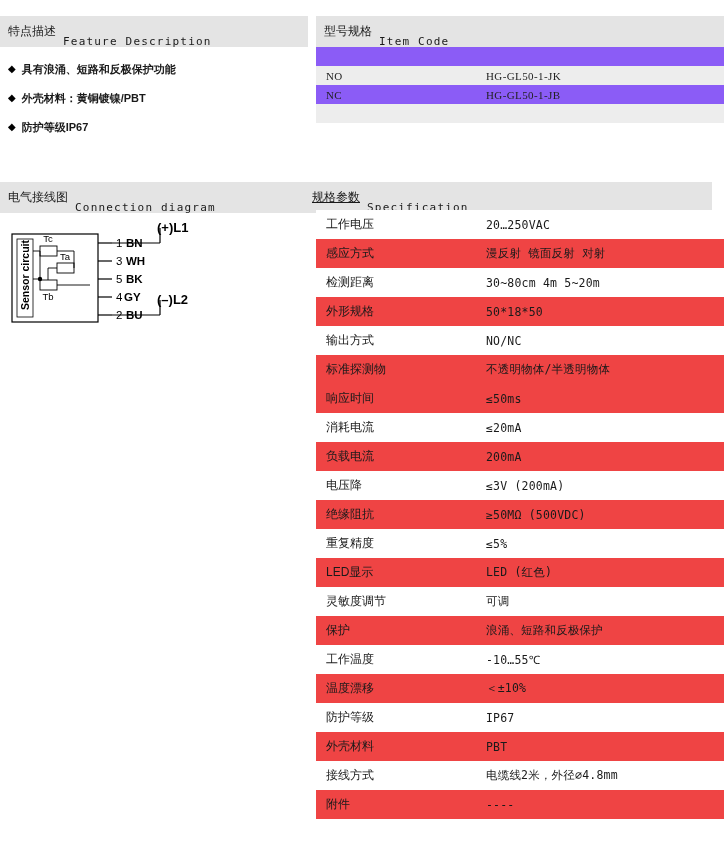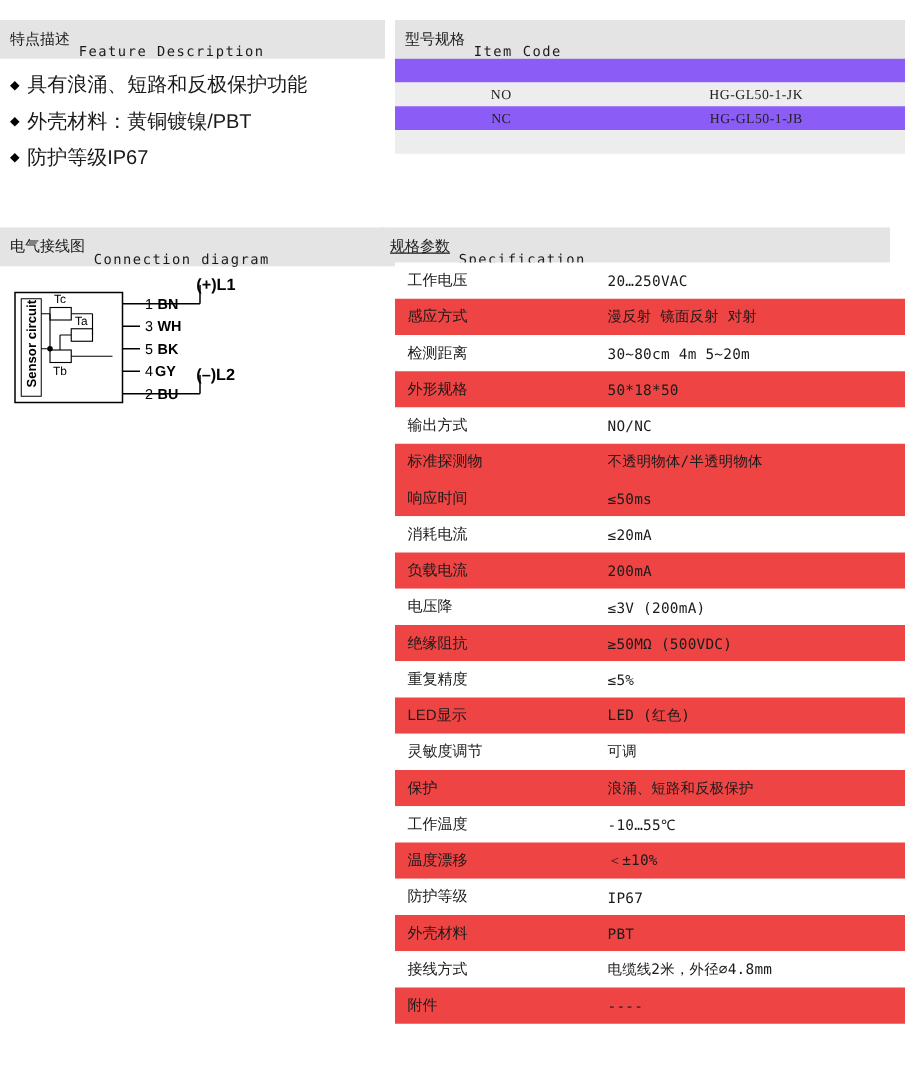--- a/index.html
+++ b/index.html
@@ -63,22 +63,22 @@
     font-size: 12.5px;
     line-height: 16px;
   }
   .diamond {
     color: #000;
     font-size: 10px;
     margin-right: 6px;
     line-height: 16px;
   }
   .feat-text {
-    font-weight: normal;
-    font-size: 16px;
+    font-weight: bold;
+    font-size: 11px;
   }
 
   
   .wiring-head {
     position: absolute;
     left: 0;
     top: 182px;
     width: 308px;
     text-align: center;
   }
@@ -89,21 +89,20 @@
     width: 308px;
     height: 130px;
   }
 
   
   .right-col {
     position: absolute;
     left: 316px;
     top: 16px;
     width: 408px;
-    text-align: center;
   }
   .itemcode-table {
     border-collapse: collapse;
     width: 408px;
     table-layout: fixed;
   }
   .itemcode-table td {
     height: 19px;
     font-size: 11px;
     font-family: Liberation Serif, serif;

